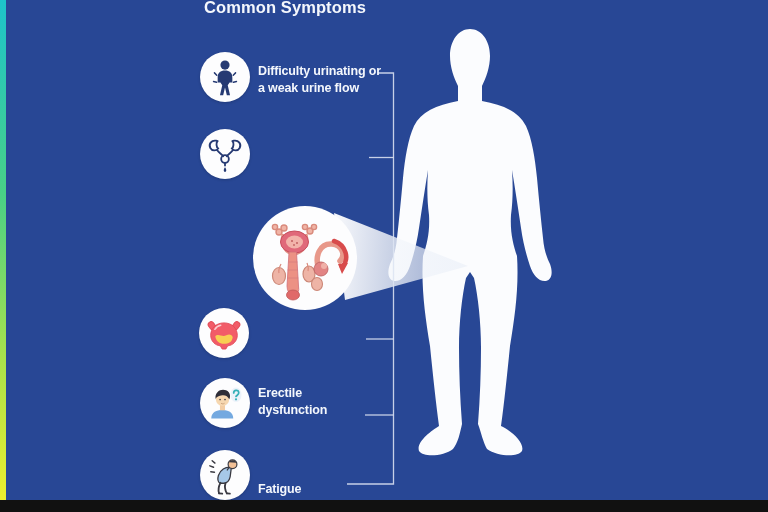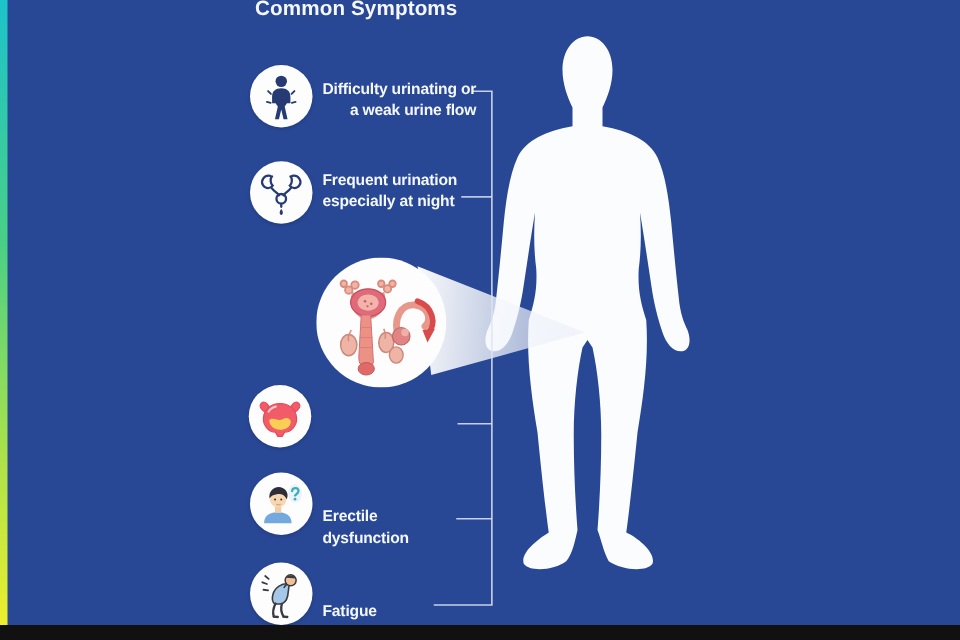--- a/index.html
+++ b/index.html
@@ -29,24 +29,24 @@
     position:absolute;width:50px;height:50px;border-radius:50%;
     background:#fdfdfe;display:flex;align-items:center;justify-content:center;
     box-shadow:0 1px 3px rgba(0,0,0,0.18);
   }
   .icon-circle svg{width:44px;height:44px;}
   .label{
     position:absolute;left:258px;color:var(--text,#f4f7fc);
     font-size:12.5px;font-weight:700;line-height:17px;letter-spacing:-0.15px;
     white-space:pre-line;
   }
-  .i1{left:200px;top:52px;}   .l1{top:63px;text-align:right;}
+  .i1{left:200px;top:52px;}   .l1{top:63px;}
   .i2{left:200px;top:129px;}  .l2{top:136px;}
   .i4{left:199px;top:308px;}  .l4{top:311px;}
-  .i5{left:200px;top:378px;}  .l5{top:385px;margin-top:20px;}
+  .i5{left:200px;top:378px;}  .l5{top:385px;}
   .i6{left:200px;top:450px;}  .l6{top:481px;}
 </style>
 </head>
 <body>
 
 <div class="canvas">
 
   <div class="edge-strip"></div>
 
   <h1 class="title">Common Symptoms</h1>
@@ -153,22 +153,20 @@
         <path d="M14.5,9.5 C9,8.5 5.8,13.5 8,17.5 C9.8,20.8 14.5,21 16.5,18 C14.5,16.5 14,11.5 16,9.9"></path>
         <path d="M33.5,9.5 C39,8.5 42.2,13.5 40,17.5 C38.2,20.8 33.5,21 31.5,18 C33.5,16.5 34,11.5 32,9.9"></path>
         <path d="M15.5,20 C18,23.5 20.5,24 22,26.5"></path>
         <path d="M32.5,20 C30,23.5 27.5,24 26,26.5"></path>
         <circle cx="24" cy="29.5" r="4.2"></circle>
         <path d="M24,34 L24,36.5"></path>
       </g>
       <path d="M24,38.5 C22,41 22.4,43.6 24,43.6 C25.6,43.6 26,41 24,38.5 Z" fill="#263a73"></path>
     </svg>
   </div>
-  <div class="label l2">Frequent urination
-especially at night</div>
 
   <div class="icon-circle i4">
     <svg viewBox="0 0 48 48">
       <g fill="#f25c68" stroke="#e14b58" stroke-width="1">
         <rect x="7.5" y="11.5" width="6.5" height="9" rx="3.2" transform="rotate(-38 10.7 16)"></rect>
         <rect x="34" y="11.5" width="6.5" height="9" rx="3.2" transform="rotate(38 37.3 16)"></rect>
         <path d="M24,13 C33,13 38.5,19 38.5,26.5 C38.5,33 33.5,37.5 28,38 L26,41.5 L22,41.5 L20,38 C14.5,37.5 9.5,33 9.5,26.5 C9.5,19 15,13 24,13 Z"></path>
       </g>
       <path d="M14.5,27.5 C18,24 22,29 26.5,26.5 C30,24.5 32.8,26 33.5,28.5 C33,33.5 29,35.8 24,35.8 C19,35.8 15,32.5 14.5,27.5 Z" fill="#f8cf52"></path>
       <path d="M14,20 C15.5,17.5 18,16 20.5,15.5" stroke="#ffffff" stroke-opacity="0.7" stroke-width="1.6" fill="none" stroke-linecap="round"></path>

